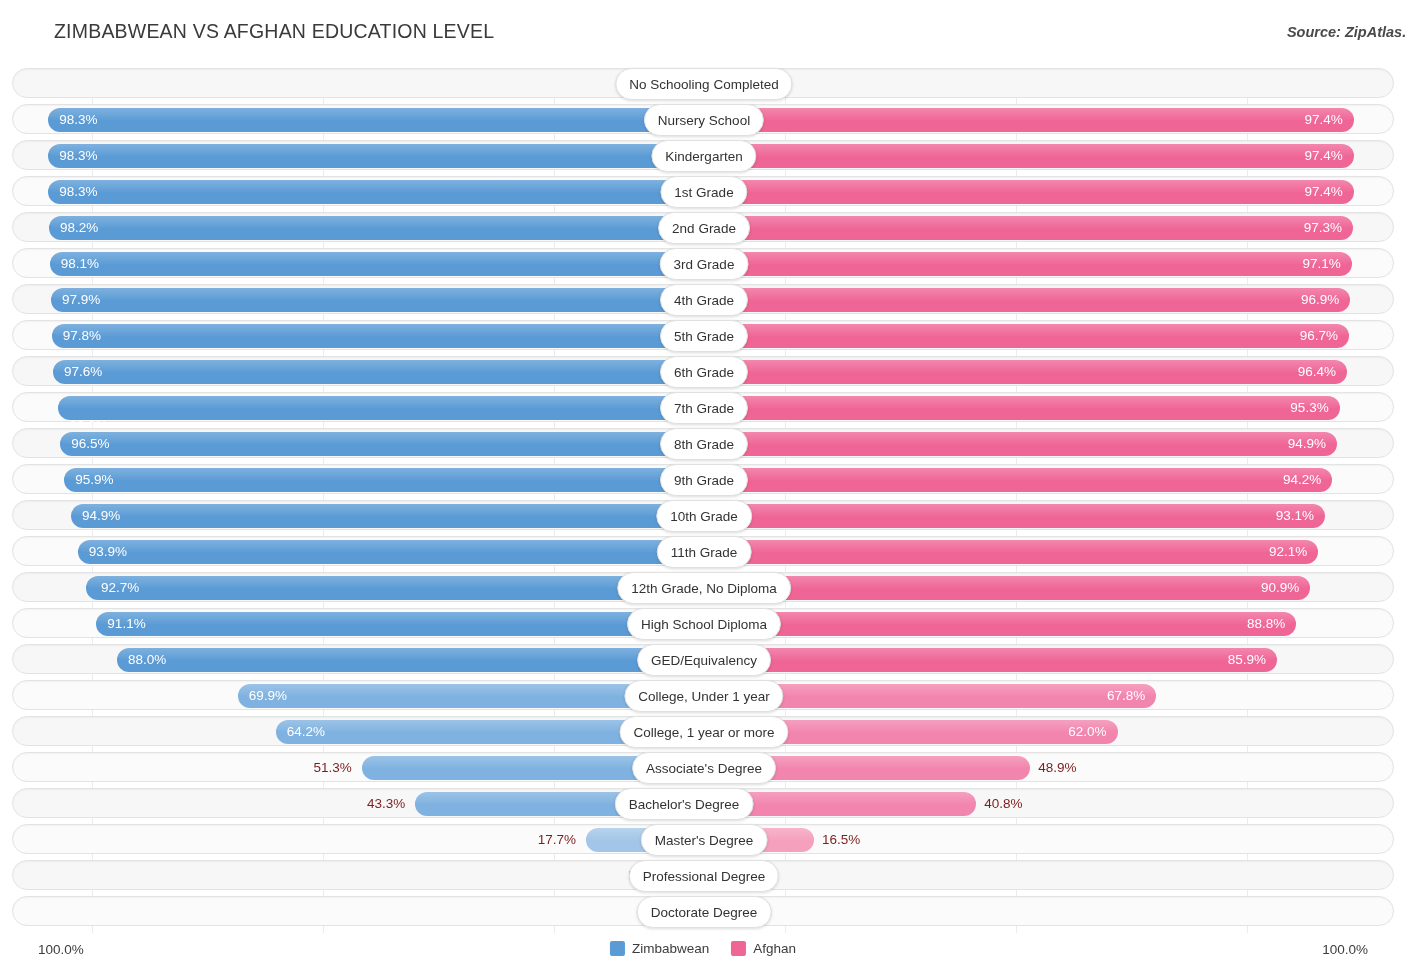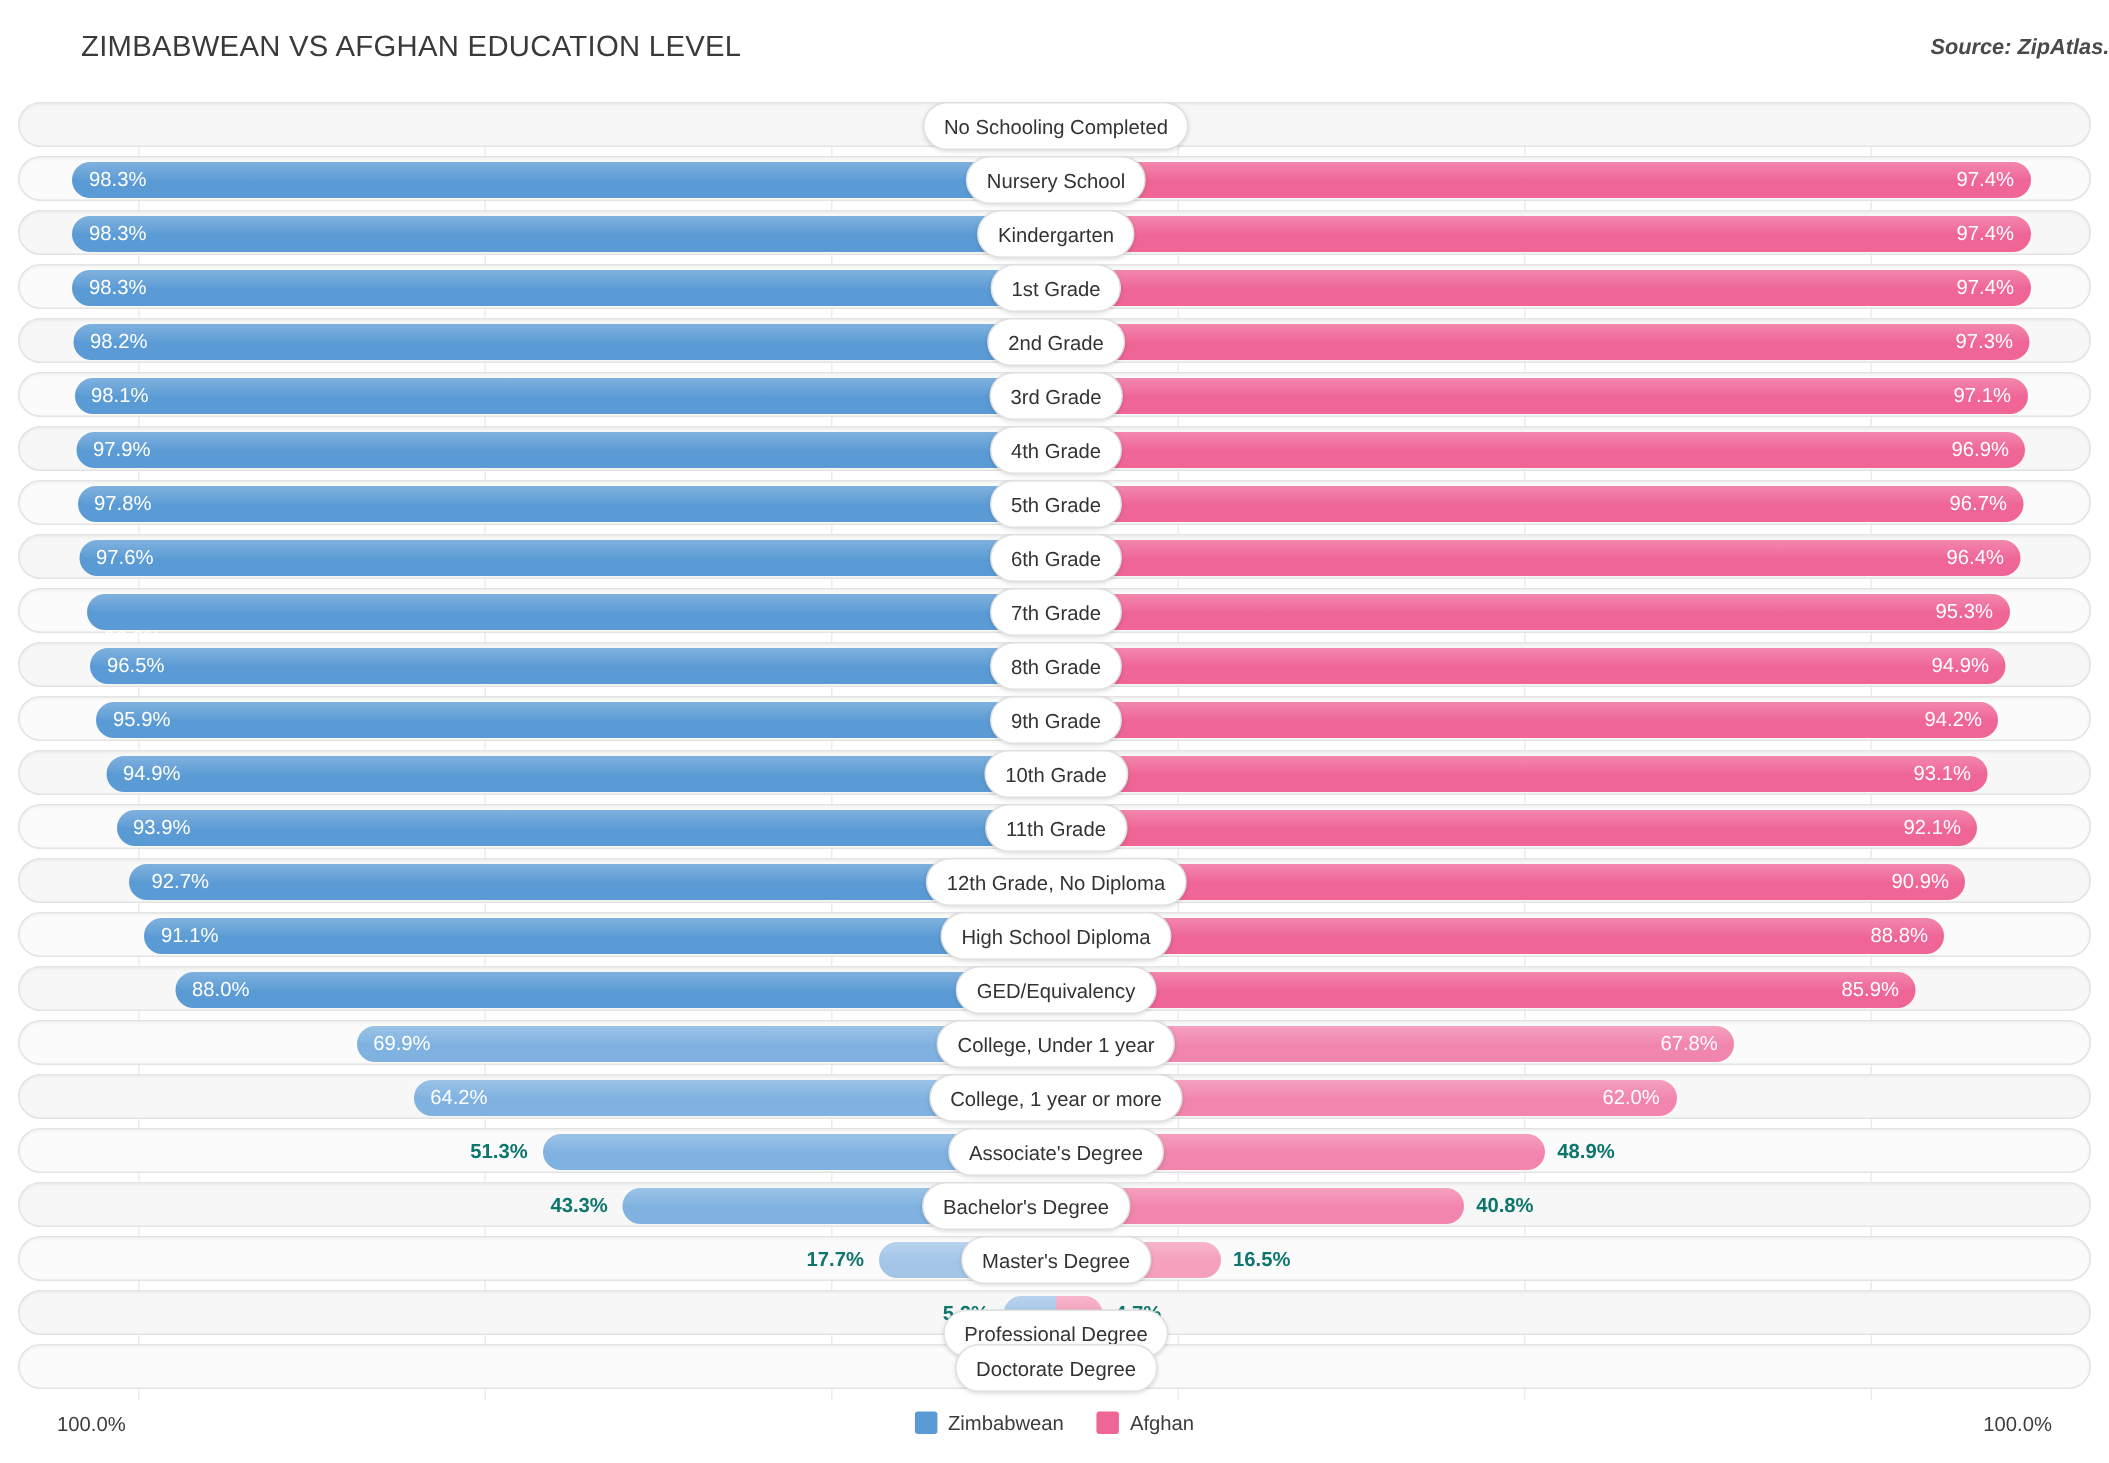--- a/index.html
+++ b/index.html
@@ -59,21 +59,21 @@
     position: absolute; left: 0; top: 0; right: 0; height: 50%;
     background: linear-gradient(to bottom, rgba(255,255,255,.22), rgba(255,255,255,.02));
     border-radius: inherit;
   }
 
   .valtxt {
     position: absolute; top: 0; height: 30px; line-height: 30px;
     font-size: 13.5px; white-space: nowrap;
   }
   .valtxt.inside { color: #ffffff; }
-  .valtxt.outside { color: #0f766e; font-weight: bold; }
+  .valtxt.outside { color: #7f1d1d; }
 
   
   .pill {
     position: absolute; top: -1px;
     left: 50%; transform: translateX(-50%);
     height: 32px; line-height: 31px;
     padding: 0 13px;
     background: #ffffff;
     border: 1px solid #e0e0e0;
     border-radius: 16px;
@@ -405,21 +405,21 @@
       <div class="row">
         <div class="track">
           <div class="bar left" style="left: 656.316px; width: 34.684px; background: rgb(163, 198, 232);">
             <span class="shine"></span>
           </div>
           <div class="bar right" style="left: 691px; width: 31.349px; background: rgb(245, 160, 189);">
             <span class="shine"></span>
           </div>
           <div class="valtxt outside" style="right: 733.684px;">5.2%</div>
           <div class="valtxt outside" style="left: 730.349px;">4.7%</div>
-          <div class="pill" style="left: 691px; margin-top: 13px;">Professional Degree</div>
+          <div class="pill" style="left: 691px;">Professional Degree</div>
         </div>
       </div>
       <div class="row alt">
         <div class="track">
           <div class="bar left" style="left: 675.659px; width: 15.341px; background: rgb(163, 198, 232);">
             <span class="shine"></span>
           </div>
           <div class="bar right" style="left: 691px; width: 13.34px; background: rgb(245, 160, 189);">
             <span class="shine"></span>
           </div>

